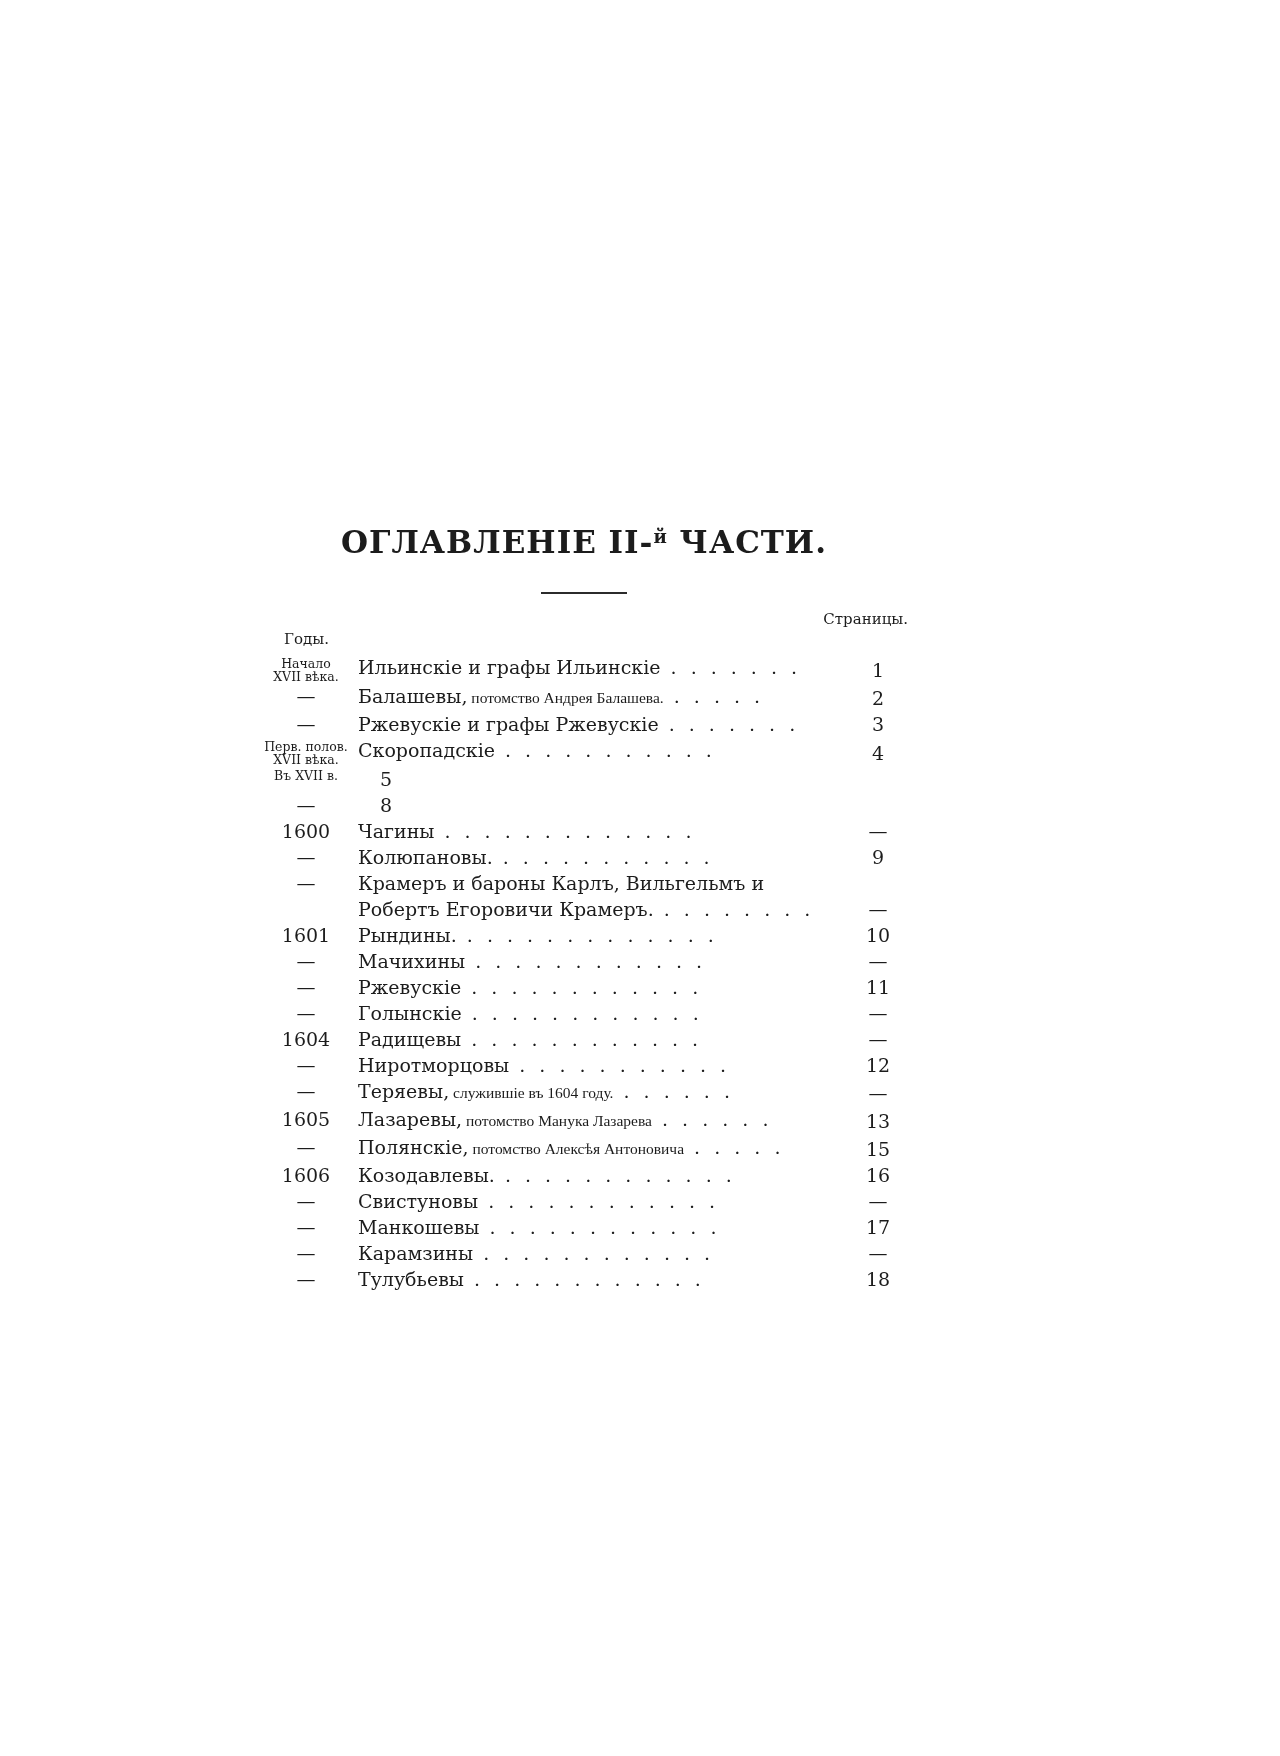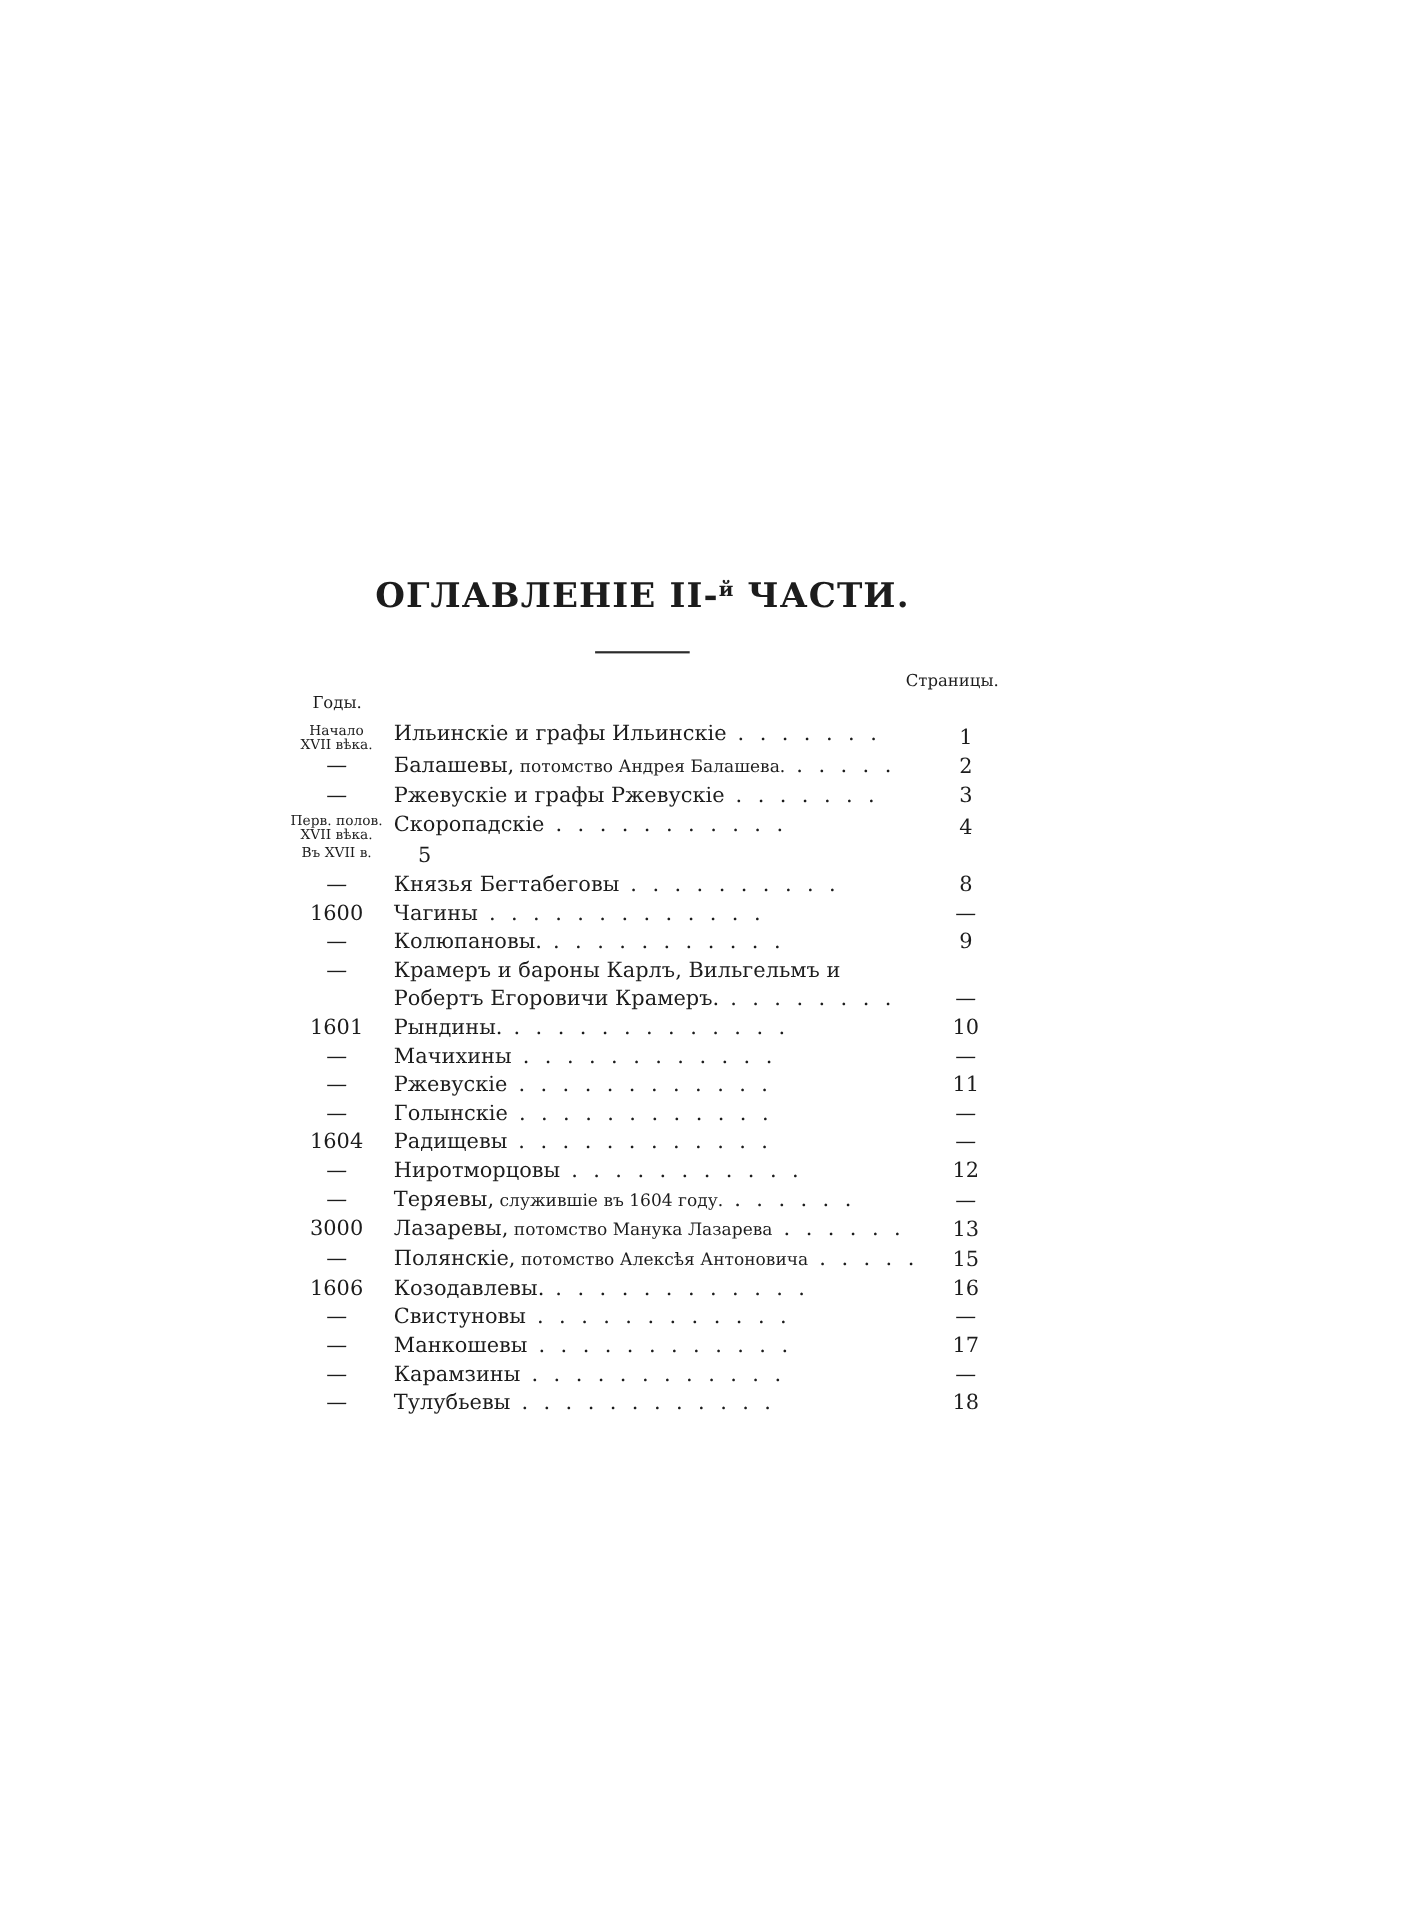--- a/index.html
+++ b/index.html
@@ -62,21 +62,21 @@
   .year.small {
     font-size: 12.5px;
     line-height: 13px;
     padding-top: 3px;
   }
   .mid {
     flex: 1 1 auto;
     padding-left: 4px;
   }
   .entry { }
-  .note { font-size: 15.5px; }
+  .note { font-size: 15.5px; font-family: Liberation Serif, serif; }
   .leader {
     letter-spacing: 4px;
     white-space: nowrap;
   }
   .page {
     flex: 0 0 64px;
     width: 64px;
     text-align: center;
     align-self: flex-end;
   }
@@ -122,21 +122,20 @@
     <span class="page">4</span>
   </div>
 
   <div class="row">
     <span class="year small">Въ XVII в.</span>
     <span class="page">5</span>
   </div>
 
   <div class="row">
     <span class="year">—</span>
-    <span class="mid"><span class="entry">Князья Бегтабеговы</span><span class="leader"> . . . . . . . . . .</span></span>
     <span class="page">8</span>
   </div>
 
   <div class="row">
     <span class="year">1600</span>
     <span class="mid"><span class="entry">Чагины</span><span class="leader"> . . . . . . . . . . . . .</span></span>
     <span class="page">—</span>
   </div>
 
   <div class="row">
@@ -187,21 +186,21 @@
     <span class="page">12</span>
   </div>
 
   <div class="row">
     <span class="year">—</span>
     <span class="mid"><span class="entry">Теряевы,</span><span class="note"> служившіе въ 1604 году.</span><span class="leader"> . . . . . .</span></span>
     <span class="page">—</span>
   </div>
 
   <div class="row">
-    <span class="year">3000</span>
+    <span class="year">1605</span>
     <span class="mid"><span class="entry">Лазаревы,</span><span class="note"> потомство Манука Лазарева</span><span class="leader"> . . . . . .</span></span>
     <span class="page">13</span>
   </div>
 
   <div class="row">
     <span class="year">—</span>
     <span class="mid"><span class="entry">Полянскіе,</span><span class="note"> потомство Алексѣя Антоновича</span><span class="leader"> . . . . .</span></span>
     <span class="page">15</span>
   </div>
 

